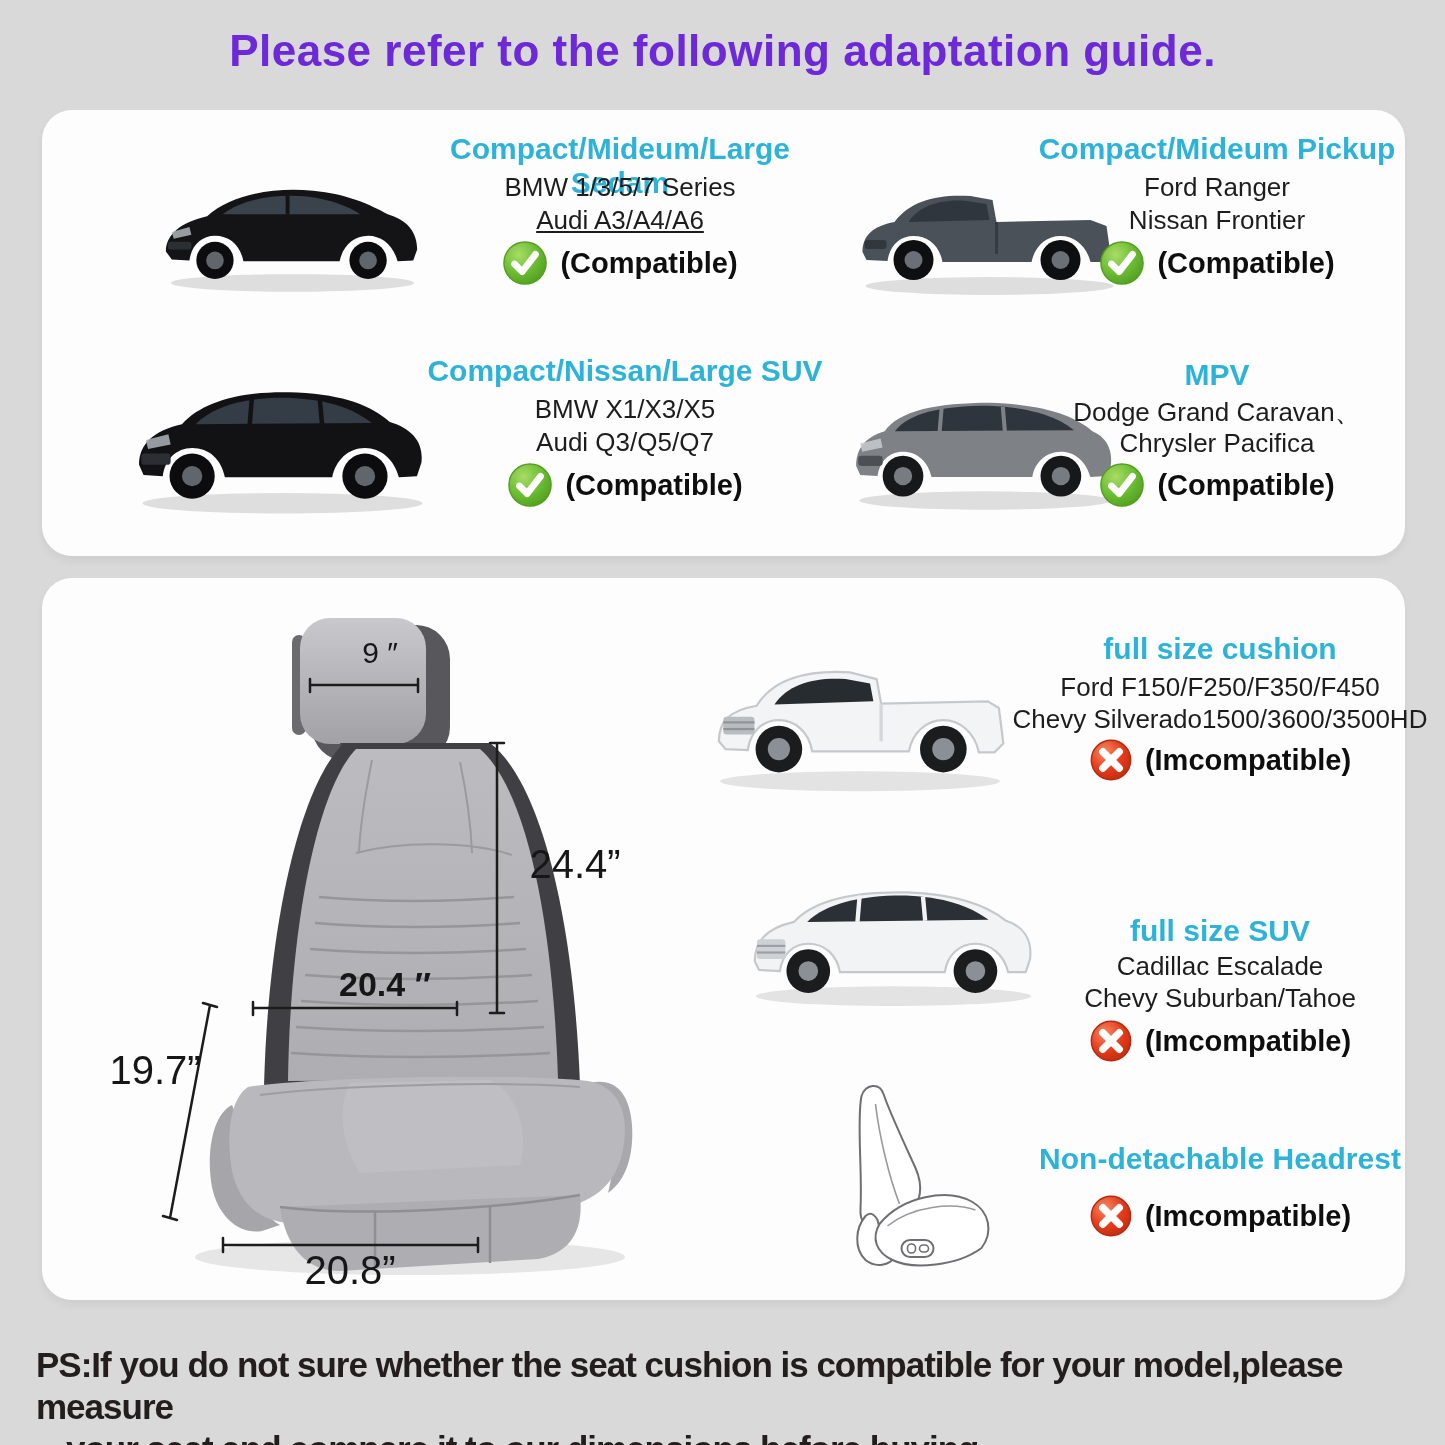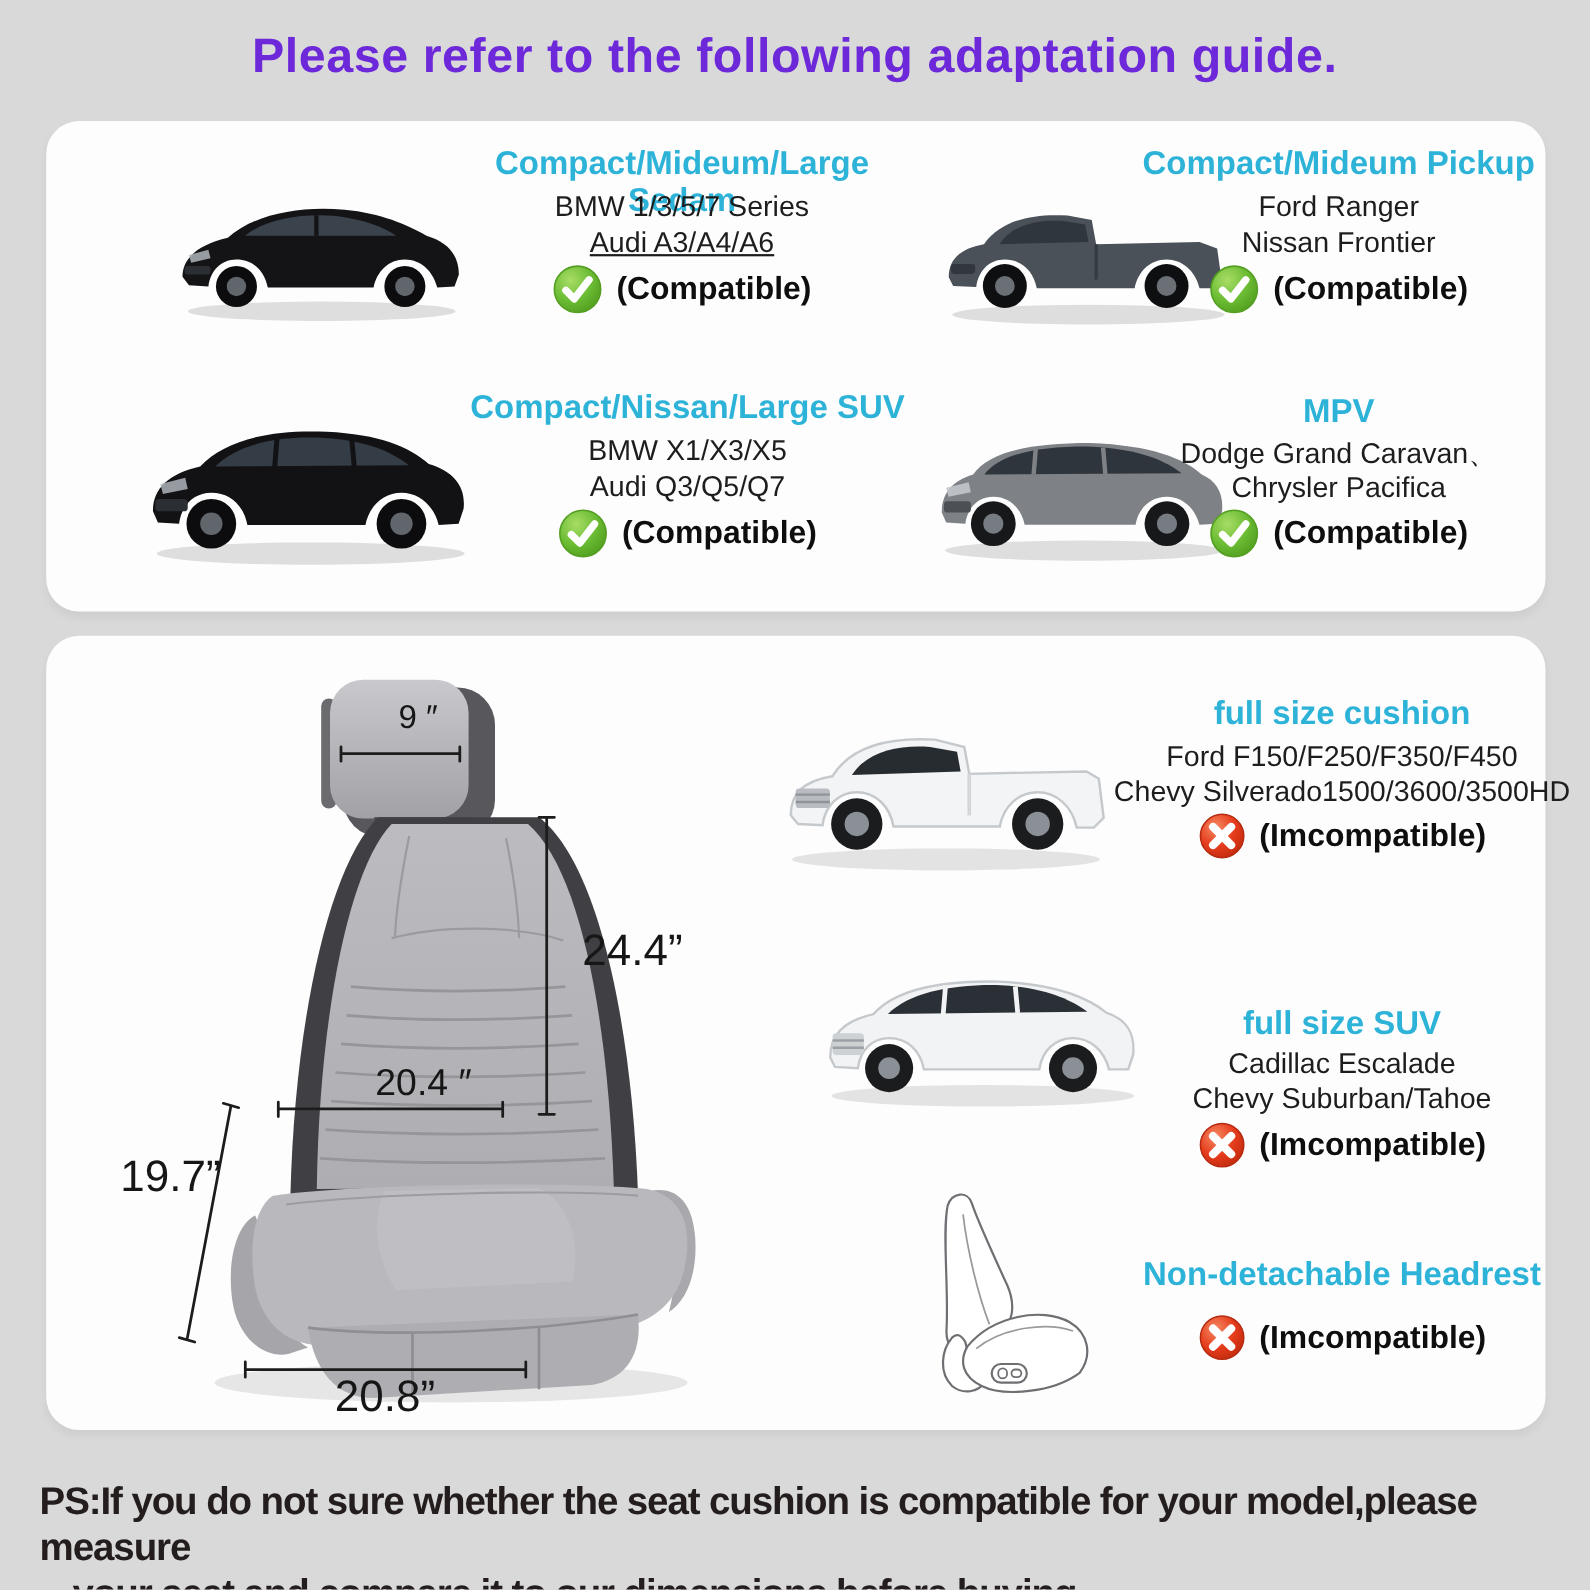--- a/index.html
+++ b/index.html
@@ -34,21 +34,21 @@
   }
   .status-row{
     position:absolute;left:0;width:100%;
     display:flex;align-items:center;justify-content:center;gap:12px;
   }
   .status-label{font-size:29px;font-weight:bold;color:#0e0e0e;text-align:center;}
   .dim{
     position:absolute;color:#161616;z-index:5;text-align:center;
   }
   .dim-sm{font-size:30px;}
-  .dim-md{font-size:34px;}
+  .dim-md{font-size:34px;font-weight:bold;}
   .dim-lg{font-size:40px;}
   .footnote{
     position:absolute;left:36px;top:1344px;width:1395px;margin:0;
     font-size:35px;font-weight:bold;color:#231d1d;
     letter-spacing:-1px;line-height:42px;
   }
   .footnote .l2{display:block;padding-left:30px;}
 </style>
 </head>
 <body>

